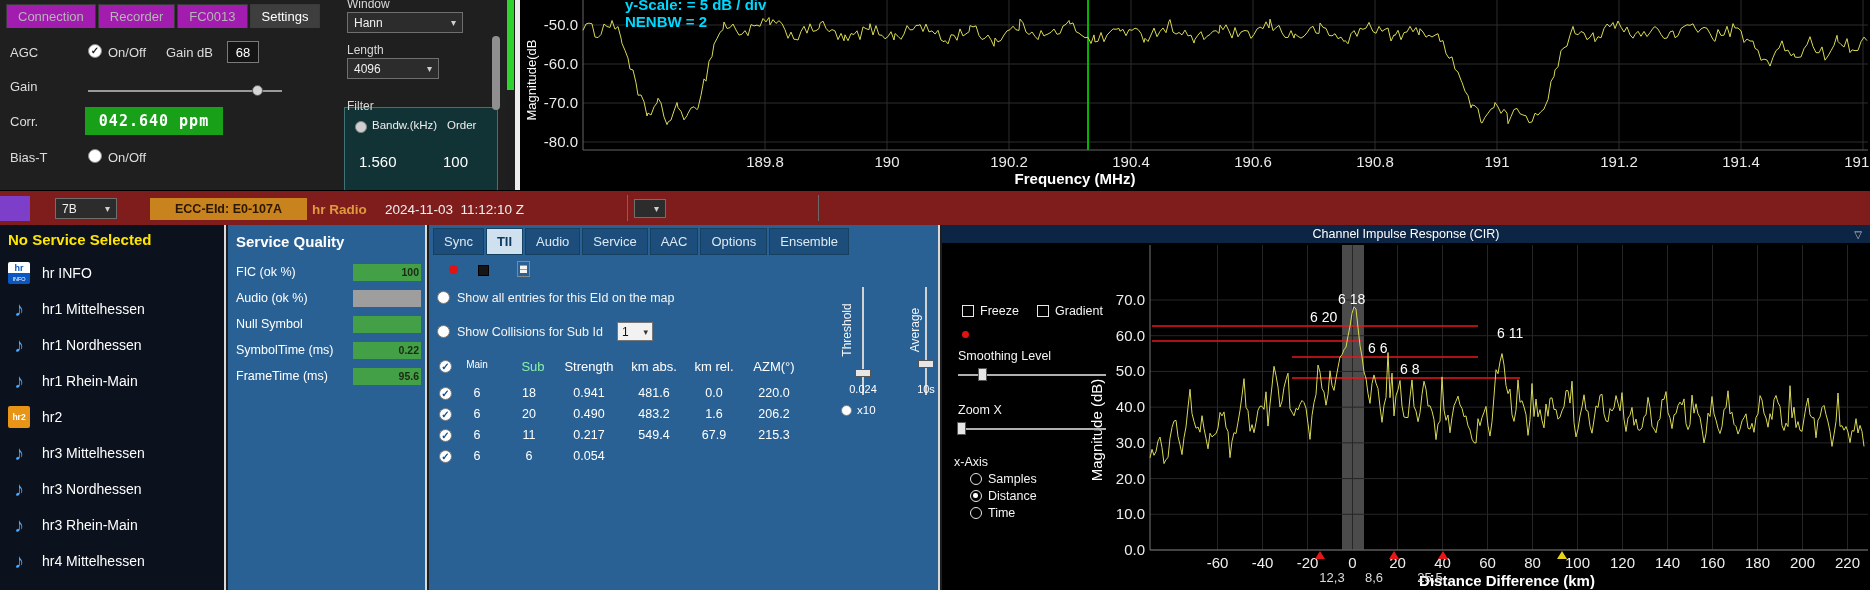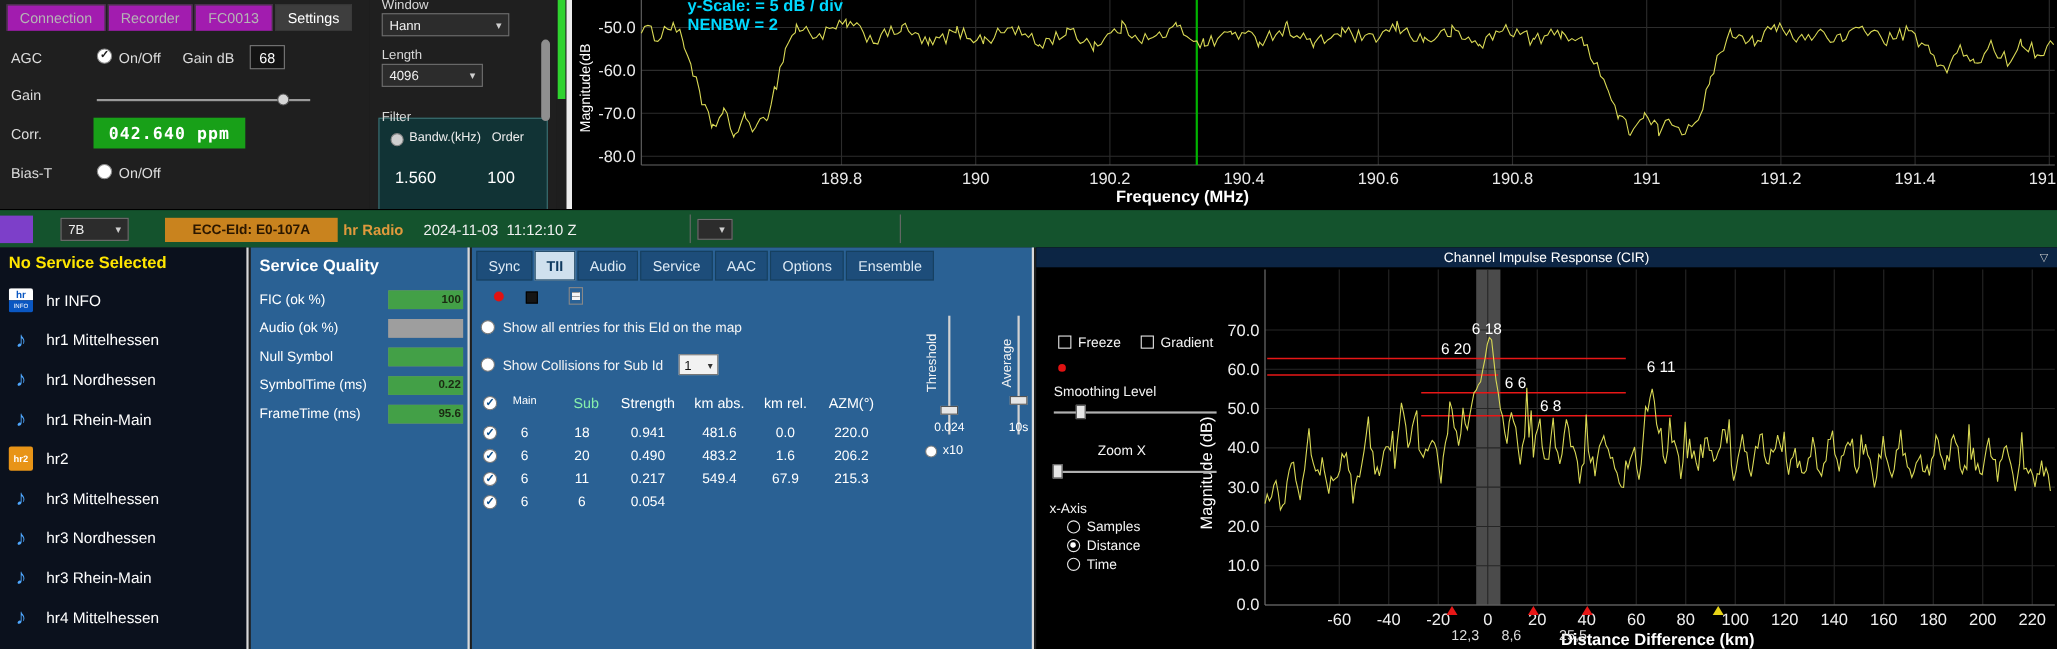--- a/index.html
+++ b/index.html
@@ -20,21 +20,21 @@
           box-sizing:border-box;display:flex;align-items:center;justify-content:center;
           font-size:10px;font-weight:bold;color:#1b1b1b;line-height:1;}
   .valbox{position:absolute;background:#141414;border:1px solid #7a7a7a;color:#fff;font-size:13px;
           display:flex;align-items:center;justify-content:center;box-sizing:border-box;}
   .track{position:absolute;background:#9a9a9a;height:2px;}
   .thumb{position:absolute;width:11px;height:11px;border-radius:50%;background:#d6d6d6;border:1px solid #555;box-sizing:border-box;}
   .green-display{position:absolute;background:#18a018;color:#fff;font-family:"DejaVu Sans Mono",monospace;
           font-size:15px;font-weight:bold;display:flex;align-items:center;justify-content:center;letter-spacing:1px;}
   .groupbox{position:absolute;background:#113335;border:1px solid #3f7376;box-sizing:border-box;}
   
-  #status-bar{left:0;top:190px;width:1870px;height:35px;background:#14532d;border-top:1px solid #000;box-sizing:border-box;}
+  #status-bar{left:0;top:190px;width:1870px;height:35px;background:#7f1d1d;border-top:1px solid #000;box-sizing:border-box;}
   
   #services-panel{left:0;top:225px;width:226px;height:365px;background:#0b111d;border-right:2px solid #d9d9d9;box-sizing:border-box;}
   #quality-panel{left:228px;top:225px;width:199px;height:365px;background:#2a6194;border-right:2px solid #d9d9d9;box-sizing:border-box;}
   #tii-panel{left:429px;top:225px;width:511px;height:365px;background:#2a6194;border-right:2px solid #d9d9d9;box-sizing:border-box;}
   #cir-panel{left:942px;top:225px;width:928px;height:365px;background:#000;}
   .svc-item{display:flex;align-items:center;height:36px;padding-left:8px;gap:12px;cursor:default;}
   .svc-label{font-size:14px;color:#ffffff;}
   .note-icon{font-size:20px;color:#4fa8ff;width:22px;text-align:center;}
   .logo{width:22px;height:22px;border-radius:2px;overflow:hidden;display:flex;flex-direction:column;flex:0 0 22px;}
   .btab{display:inline-block;padding:5px 10px;font-size:13px;background:#1d4d7a;color:#dce9f4;
@@ -394,21 +394,21 @@
       <span style="position:absolute;right:8px;font-size:10px;color:#ccc;">▽</span>
     </div>
     <div class="cbox" style="left:20px;top:80px;"></div>
     <span class="wlabel" style="left:38px;top:79px;">Freeze</span>
     <div class="cbox" style="left:95px;top:80px;"></div>
     <span class="wlabel" style="left:113px;top:79px;">Gradient</span>
     <div class="abs" style="left:20px;top:106px;width:7px;height:7px;border-radius:50%;background:#e01212;"></div>
     <span class="wlabel" style="left:16px;top:124px;">Smoothing Level</span>
     <div class="track" style="left:16px;top:149px;width:148px;background:#b0b0b0;"></div>
     <div class="hthumb" style="left:36px;top:143px;width:9px;height:13px;"></div>
-    <span class="wlabel" style="left:16px;top:178px;margin-left:40px;">Zoom X</span>
+    <span class="wlabel" style="left:16px;top:178px;">Zoom X</span>
     <div class="track" style="left:16px;top:203px;width:148px;background:#b0b0b0;"></div>
     <div class="hthumb" style="left:15px;top:197px;width:9px;height:13px;"></div>
     <span class="wlabel" style="left:12px;top:230px;">x-Axis</span>
     <div class="abs" id="cir-xaxis-options" style="left:0;top:246px;width:160px;">
         <div style="position: relative; height: 17px;">
           <div class="cir-radio" style="left: 28px; top: 2px;"></div>
           <div style="position: absolute; left: 46px; top: 1px; font-size: 12.5px; color: rgb(244, 244, 244);">Samples</div>
         </div>
         <div style="position: relative; height: 17px;">
           <div class="cir-radio on" style="left: 28px; top: 2px;"></div>

